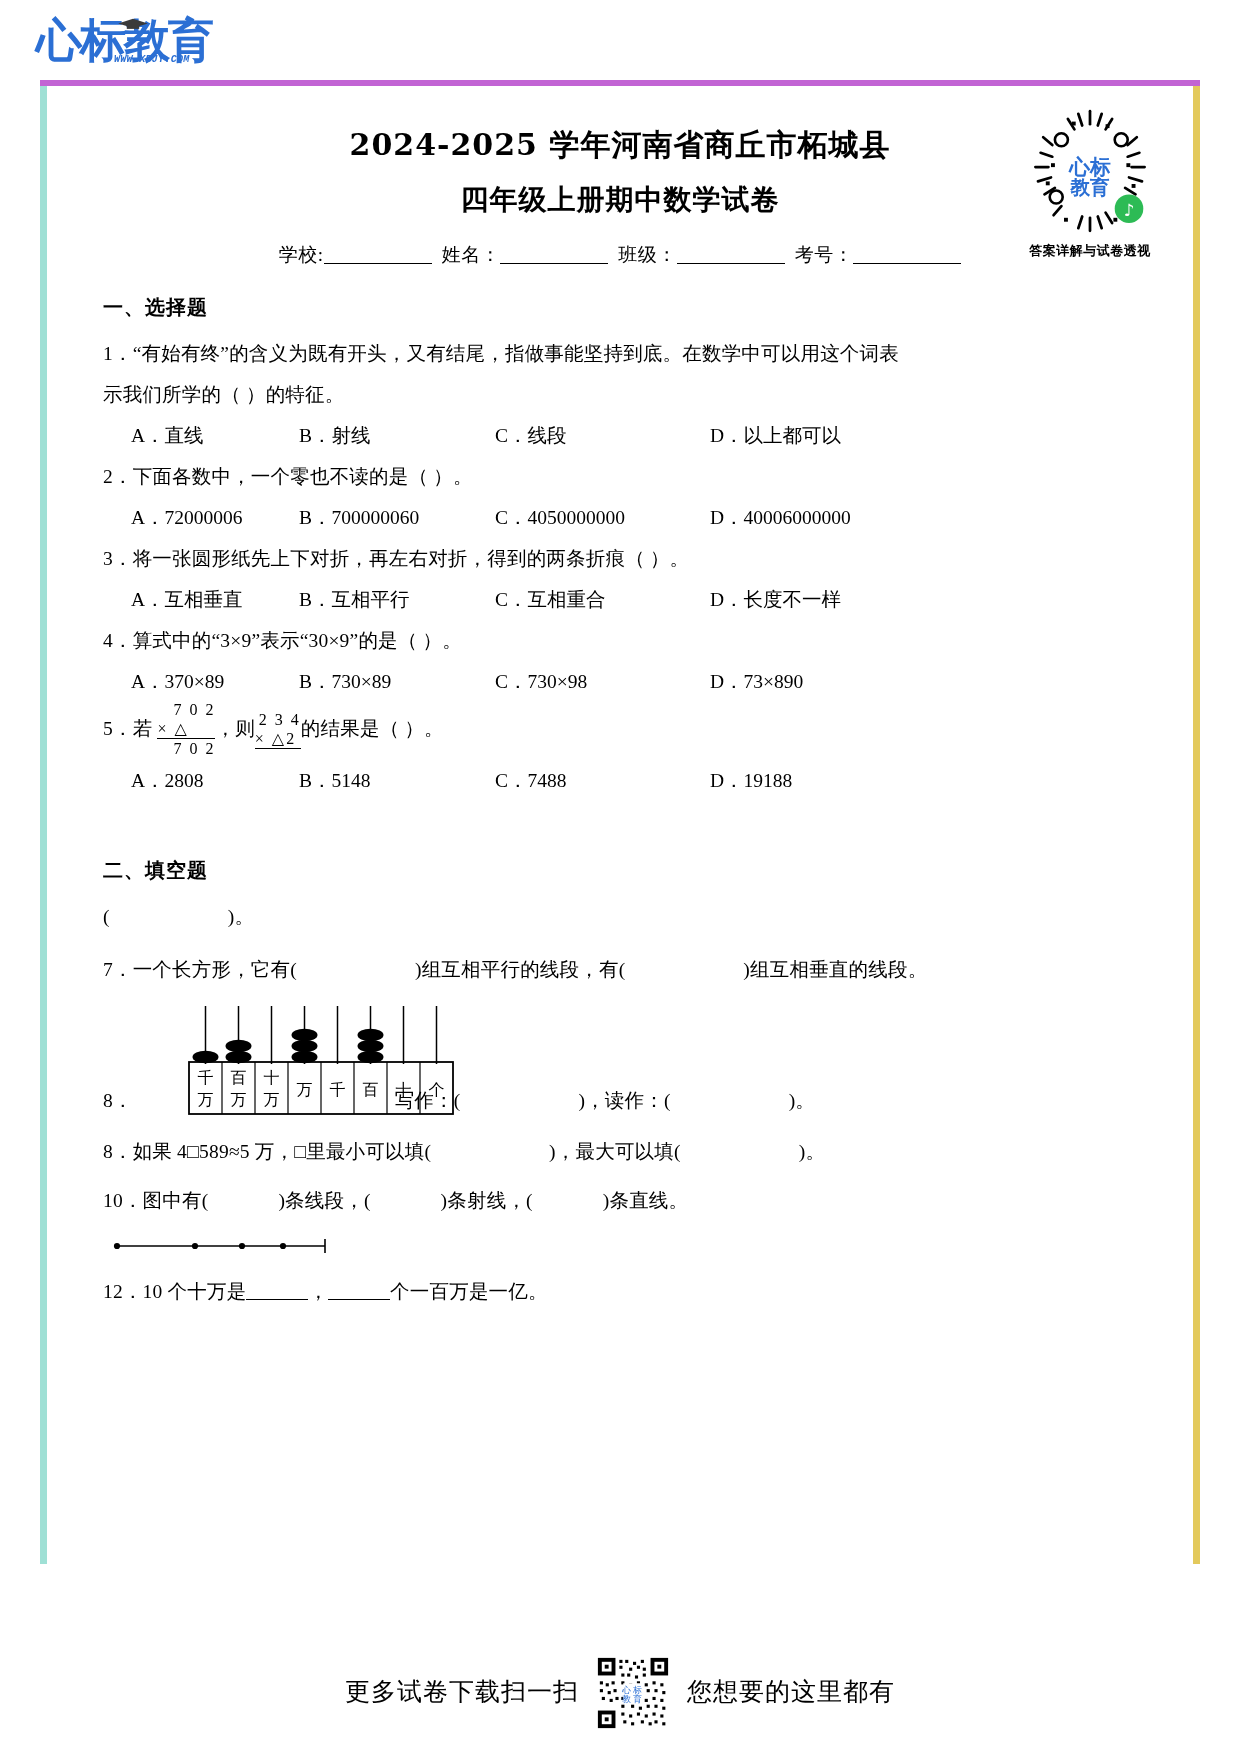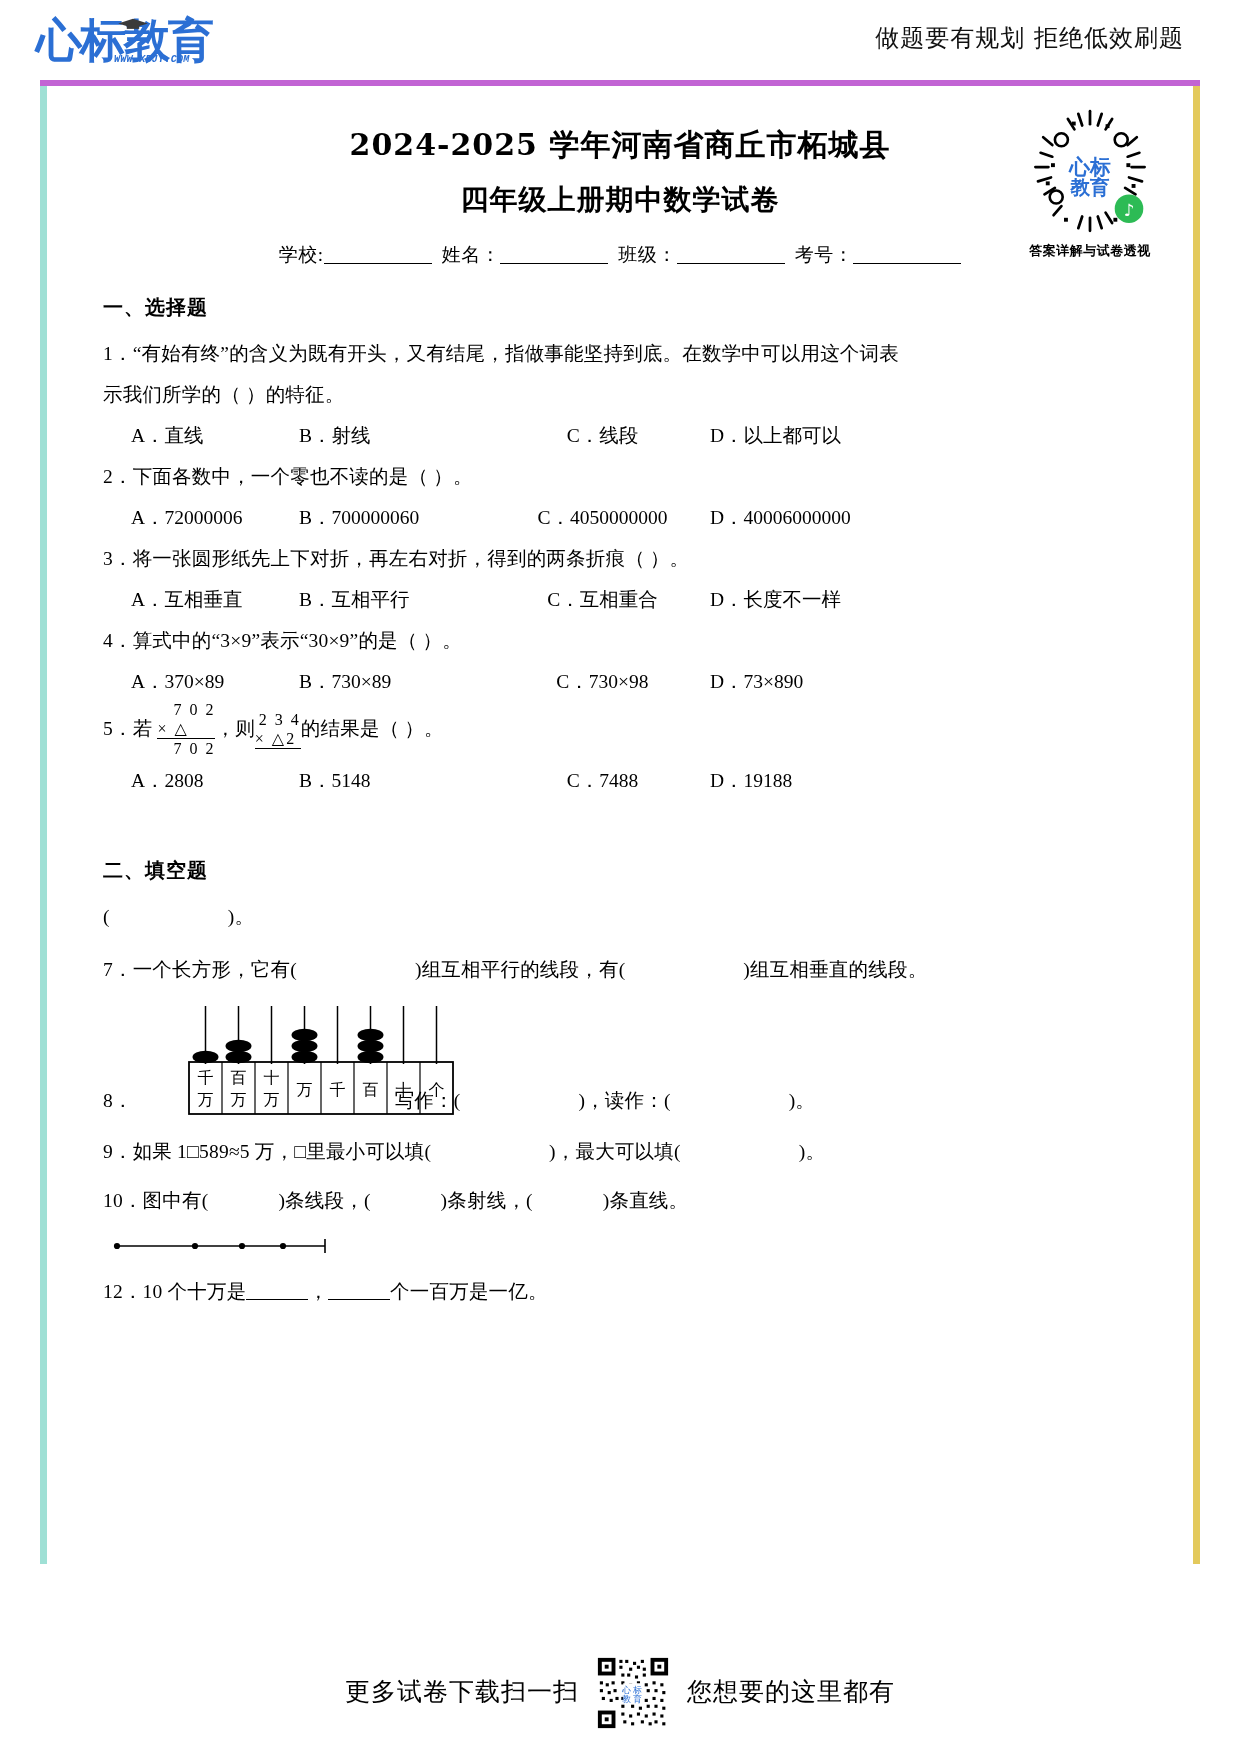--- a/index.html
+++ b/index.html
@@ -158,21 +158,21 @@
   }
   .opts {
     font-size: 19.5px;
     line-height: 41px;
     padding-left: 28px;
     white-space: nowrap;
   }
   .opts .o { display: inline-block; }
   .o-w1 { width: 168px; }
   .o-w2 { width: 196px; }
-  .o-w3 { width: 215px; text-align: center; }
+  .o-w3 { width: 215px; }
 
   .fillblank { display:inline-block; width: 118px; }
   .fillblank-sm { display:inline-block; width: 70px; }
   .ul-blank {
     display:inline-block;
     border-bottom: 1.5px solid #000;
     width: 62px; height: 17px;
     vertical-align: -2px;
   }
 
@@ -240,21 +240,20 @@
 
 <div class="top-banner">
   <div class="logo-wrap">
     <div class="logo-text">心标教育</div>
     <svg class="logo-cap" viewBox="0 0 40 18">
       <polygon points="20,1 39,7 20,13 1,7" fill="#3a3a3a"></polygon>
       <rect x="12" y="9" width="16" height="5" fill="#3a3a3a"></rect>
     </svg>
     <div class="logo-url">WWW.XBJY.COM</div>
   </div>
-  <div class="banner-slogan">做题要有规划 拒绝低效刷题</div>
 </div>
 
 <div class="border-top"></div>
 <div class="border-left"></div>
 <div class="border-right"></div>
 
 <div class="doc">
 
   <div class="qr-block">
     <svg class="qr-img" viewBox="0 0 100 100">
@@ -412,21 +411,21 @@
             </g>
         </svg>
       </div>
     </div>
 
     <div class="q" style="margin-top:-42px; padding-left:0;">
       <span>8．</span><span style="display:inline-block;width:262px;"></span><span>写作：(</span><span class="fillblank"></span><span>)，读作：(</span><span class="fillblank"></span><span>)。</span>
     </div>
 
     <div class="q" style="margin-top:10px;">
-      <span>9．如果 1□589≈5 万，□里最小可以填(</span><span class="fillblank"></span><span>)，最大可以填(</span><span class="fillblank"></span><span>)。</span>
+      <span>8．如果 4□589≈5 万，□里最小可以填(</span><span class="fillblank"></span><span>)，最大可以填(</span><span class="fillblank"></span><span>)。</span>
     </div>
 
     <div class="q" style="margin-top:8px;">
       <span>10．图中有(</span><span class="fillblank-sm"></span><span>)条线段，(</span><span class="fillblank-sm"></span><span>)条射线，(</span><span class="fillblank-sm"></span><span>)条直线。</span>
     </div>
 
     <div class="numline-wrap">
       <svg width="220" height="22" viewBox="0 0 220 22">
         <line x1="4" y1="11" x2="214" y2="11" stroke="#000" stroke-width="1.6"></line>
         <circle cx="6" cy="11" r="3.1" fill="#000"></circle>

